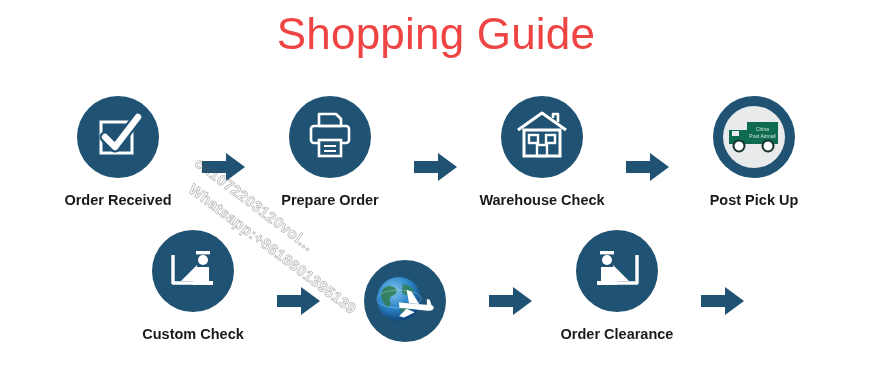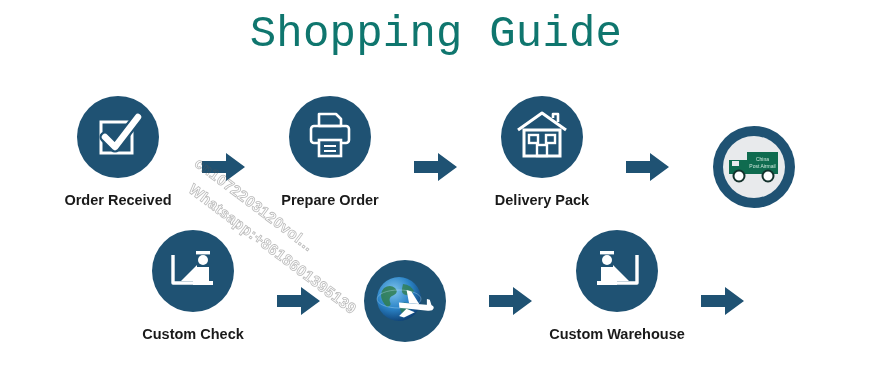--- a/index.html
+++ b/index.html
@@ -21,24 +21,23 @@
 
   
   .title {
     position: absolute;
     top: 8px;
     left: 0;
     width: 872px;
     text-align: center;
     font-size: 44px;
     font-weight: 400;
-    color: #0f766e;
+    color: #ef4444;
     letter-spacing: 0.2px;
     line-height: 1.2;
-    font-family: Liberation Mono, monospace;
   }
 
   
   .row {
     position: absolute;
     left: 0;
     width: 872px;
     height: 130px;
     display: flex;
     align-items: flex-end;
@@ -174,21 +173,21 @@
           <svg width="54" height="50" viewBox="0 0 54 50">
             <path d="M3 20 L27 3 L51 20" fill="none" stroke="#ffffff" stroke-width="3" stroke-linejoin="round"></path>
             <path d="M38 8 V4 H43 V12" fill="none" stroke="#ffffff" stroke-width="2.6" stroke-linejoin="round"></path>
             <rect x="9" y="20" width="36" height="26" fill="none" stroke="#ffffff" stroke-width="3"></rect>
             <rect x="14" y="25" width="9" height="8" fill="none" stroke="#ffffff" stroke-width="2.4"></rect>
             <rect x="31" y="25" width="9" height="8" fill="none" stroke="#ffffff" stroke-width="2.4"></rect>
             <rect x="22" y="35" width="10" height="11" fill="none" stroke="#ffffff" stroke-width="2.4"></rect>
           </svg>
         </span>
       </div>
-      <div class="step-label">Delivery Pack</div>
+      <div class="step-label">Warehouse Check</div>
     </div>
 
     <div class="arrow">
       <svg width="44" height="30" viewBox="0 0 44 30">
         <path d="M0 9 H24 V1 L43 15 L24 29 V21 H0 Z" fill="#1f5273"></path>
       </svg>
     </div>
 
     <div class="step">
       <div class="circle ring">
@@ -197,20 +196,21 @@
             <rect x="21" y="3" width="31" height="22" fill="#0f6b4f"></rect>
             <path d="M3 11 H21 V25 H3 Z" fill="#0f6b4f"></path>
             <path d="M6 12 H13 V17 H6 Z" fill="#e8eaec"></path>
             <text x="36.5" y="12" font-family="'Liberation Sans', sans-serif" font-size="5" fill="#cfe8dd" text-anchor="middle">China</text>
             <text x="36.5" y="19" font-family="'Liberation Sans', sans-serif" font-size="5" fill="#cfe8dd" text-anchor="middle">Post Airmail</text>
             <circle cx="13" cy="27" r="5.5" fill="#ffffff" stroke="#14312c" stroke-width="2"></circle>
             <circle cx="42" cy="27" r="5.5" fill="#ffffff" stroke="#14312c" stroke-width="2"></circle>
           </svg>
         </span>
       </div>
+      <div class="step-label">Post Pick Up</div>
     </div>
   </div>
 
   <div class="row" id="row-2">
 
     <div class="step">
       <div class="circle">
         <span>
           <svg width="52" height="48" viewBox="0 0 52 48">
             <path d="M6 10 V38 H26" fill="none" stroke="#ffffff" stroke-width="3.4" stroke-linejoin="round"></path>
@@ -270,21 +270,21 @@
           <svg width="52" height="48" viewBox="0 0 52 48" style="transform:scaleX(-1)">
             <path d="M6 10 V38 H26" fill="none" stroke="#ffffff" stroke-width="3.4" stroke-linejoin="round"></path>
             <circle cx="36" cy="15" r="5" fill="#ffffff"></circle>
             <rect x="29" y="6" width="14" height="3.4" fill="#ffffff"></rect>
             <path d="M14 36 L30 20 L30 36 Z" fill="#ffffff"></path>
             <rect x="28" y="22" width="14" height="15" fill="#ffffff"></rect>
             <rect x="26" y="36" width="20" height="4" fill="#ffffff"></rect>
           </svg>
         </span>
       </div>
-      <div class="step-label">Custom Warehouse</div>
+      <div class="step-label">Order Clearance</div>
     </div>
 
     <div class="arrow">
       <svg width="44" height="30" viewBox="0 0 44 30">
         <path d="M0 9 H24 V1 L43 15 L24 29 V21 H0 Z" fill="#1f5273"></path>
       </svg>
     </div>
 
   </div>
 

